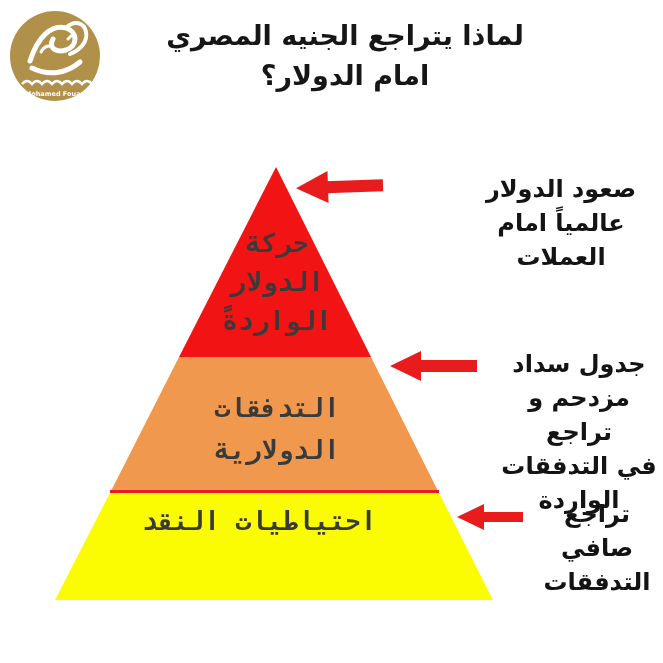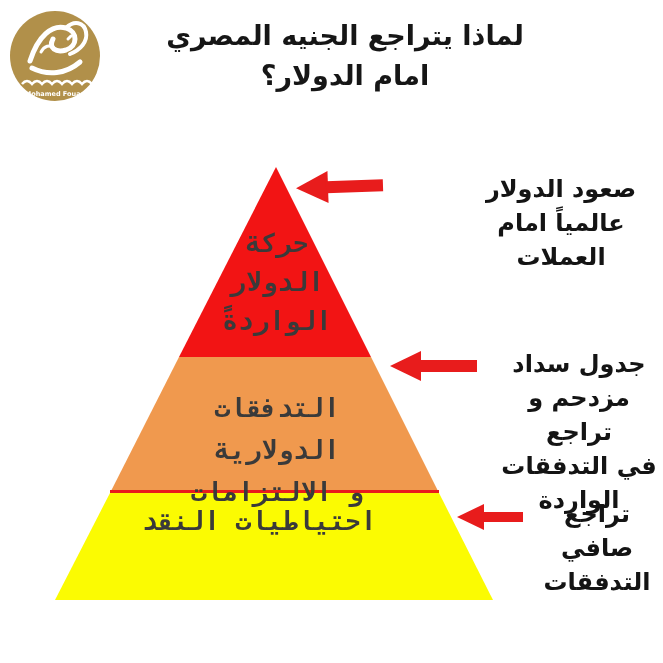--- a/index.html
+++ b/index.html
@@ -89,21 +89,20 @@
     </g>
   </svg>
 
   <div class="level-label lvl-top-label">
     <span>حركة</span>
     <span>الدولار</span>
     <span>الواردةً</span>
   </div>
   <div class="level-label lvl-mid-label">
     <span>التدفقات الدولارية</span>
-    <span>و الالتزامات</span>
   </div>
   <div class="level-label lvl-bot-label">
     <span>احتياطيات النقد</span>
   </div>
 
   <div class="annotation ann-1">
     <span>صعود الدولار</span>
     <span>عالمياً امام</span>
     <span>العملات</span>
   </div>

